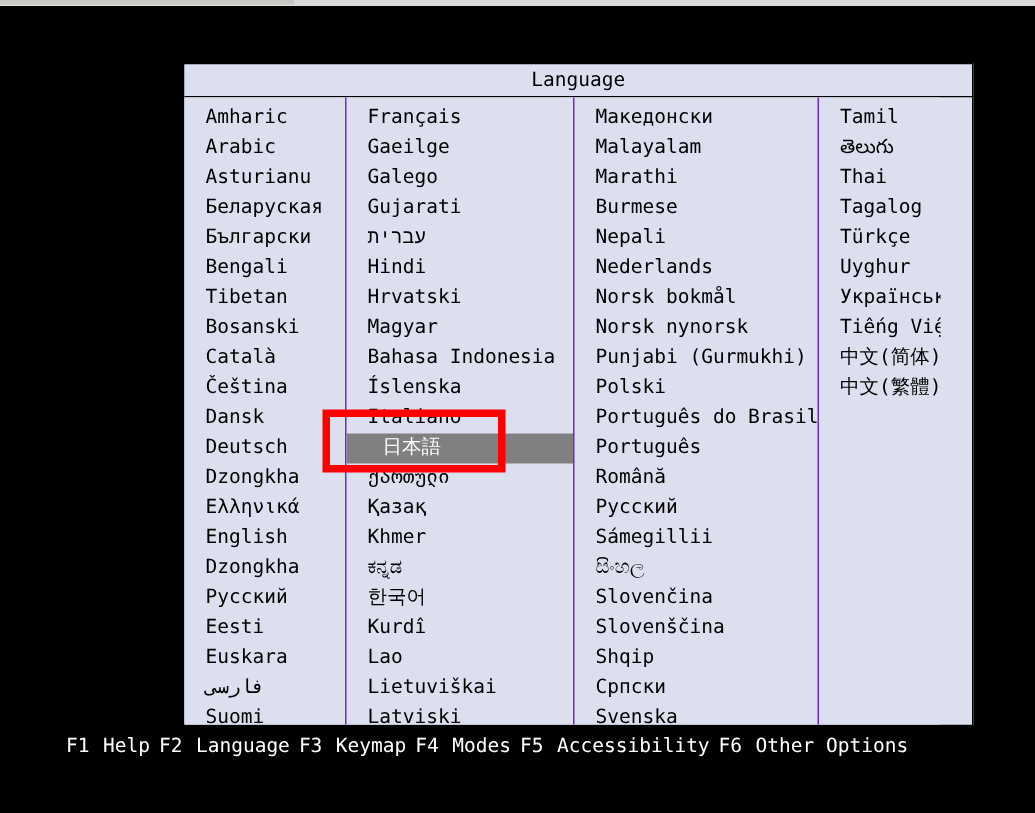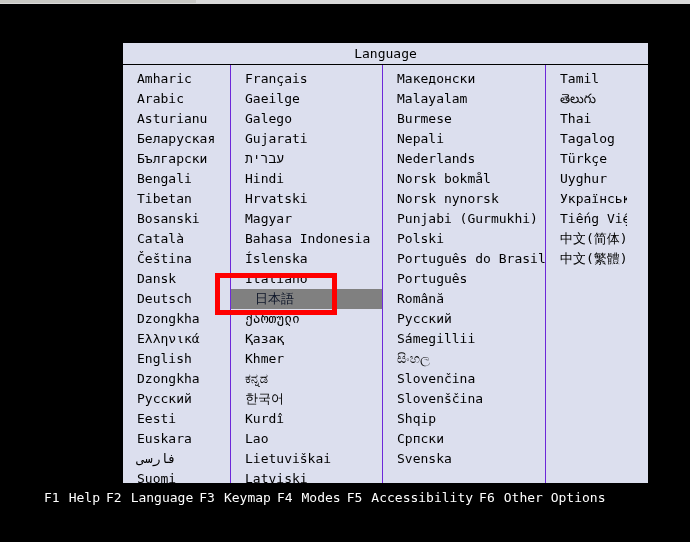--- a/index.html
+++ b/index.html
@@ -84,21 +84,21 @@
     line-height: 20px;
     font-size: 13px;
     color: #000000;
     padding-left: 14px;
     white-space: nowrap;
     overflow: hidden;
     box-sizing: border-box;
   }
   .lang-item.selected {
     background: #808080;
-    color: #0f172a;
+    color: #ffffff;
     padding-left: 24px;
   }
 
   
   #annotation-box {
     position: absolute;
     left: 203px;
     top: 269px;
     width: 122px;
     height: 42px;
@@ -183,20 +183,21 @@
           <div class="lang-item">ಕನ್ನಡ</div>
           <div class="lang-item">한국어</div>
           <div class="lang-item">Kurdî</div>
           <div class="lang-item">Lao</div>
           <div class="lang-item">Lietuviškai</div>
           <div class="lang-item">Latviski</div>
         </div>
       <div class="lang-column col-2">
           <div class="lang-item">Македонски</div>
           <div class="lang-item">Malayalam</div>
+          <div class="lang-item">Marathi</div>
           <div class="lang-item">Burmese</div>
           <div class="lang-item">Nepali</div>
           <div class="lang-item">Nederlands</div>
           <div class="lang-item">Norsk bokmål</div>
           <div class="lang-item">Norsk nynorsk</div>
           <div class="lang-item">Punjabi (Gurmukhi)</div>
           <div class="lang-item">Polski</div>
           <div class="lang-item">Português do Brasil</div>
           <div class="lang-item">Português</div>
           <div class="lang-item">Română</div>

